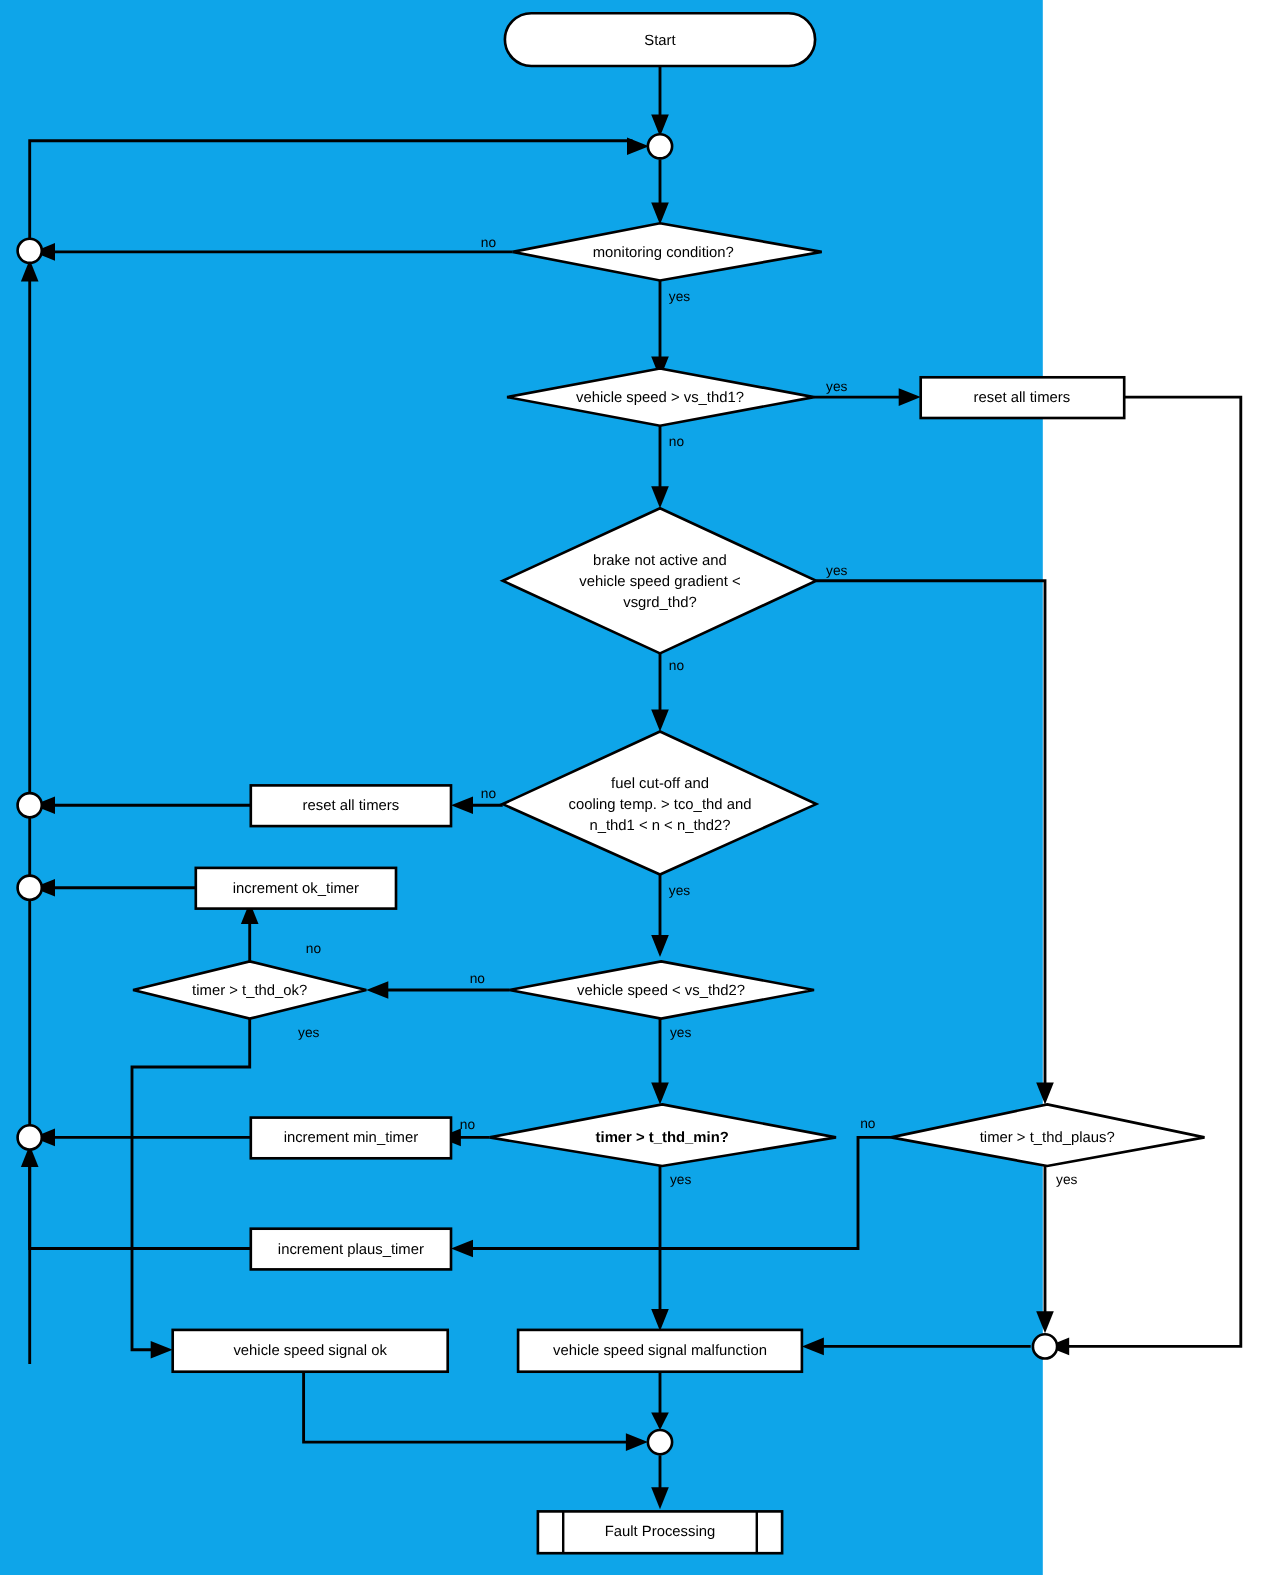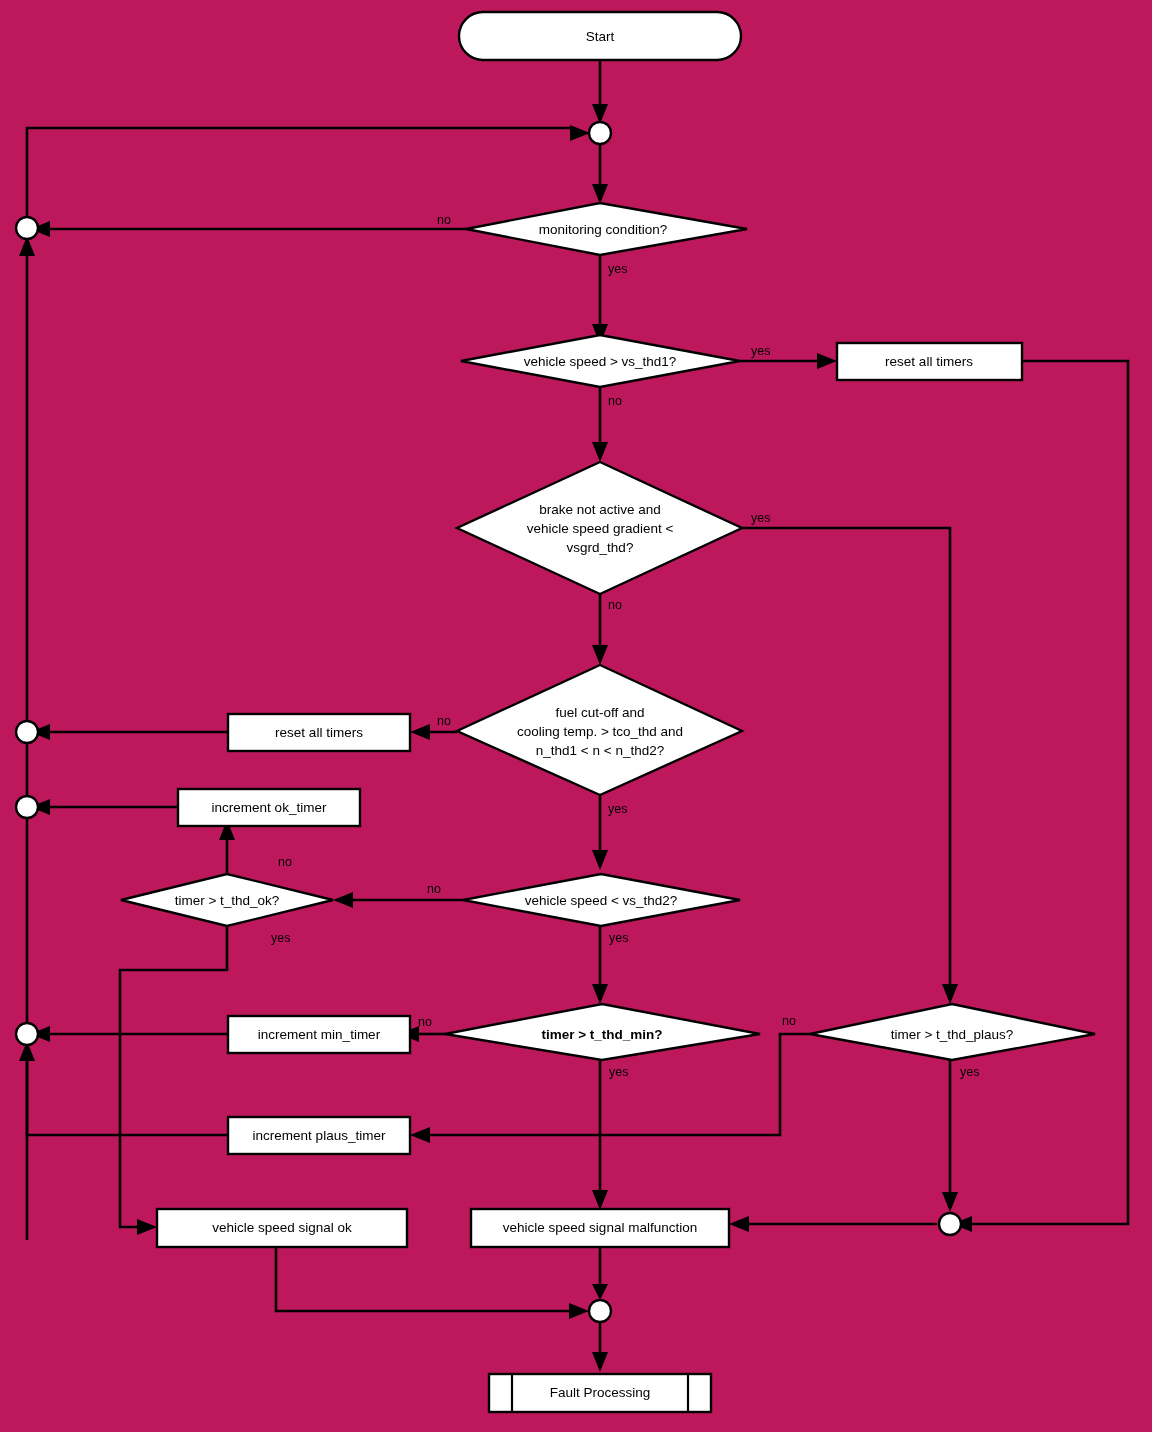--- a/index.html
+++ b/index.html
@@ -2,23 +2,23 @@
 <html><head>
 <meta charset="utf-8">
 <style>
   html, body {
     margin: 0;
     padding: 0;
     background: #ffffff;
   }
   #flow-root {
     position: relative;
-    width: 1152px;
+    width: 948px;
     height: 1432px;
-    background: #be185d;
+    background: #0ea5e9;
     font-family: "Liberation Sans", sans-serif;
   }
   svg.flow-canvas {
     display: block;
     width: 1152px;
     height: 1432px;
   }
   .shape-stroke {
     fill: #ffffff;
     stroke: #000000;

